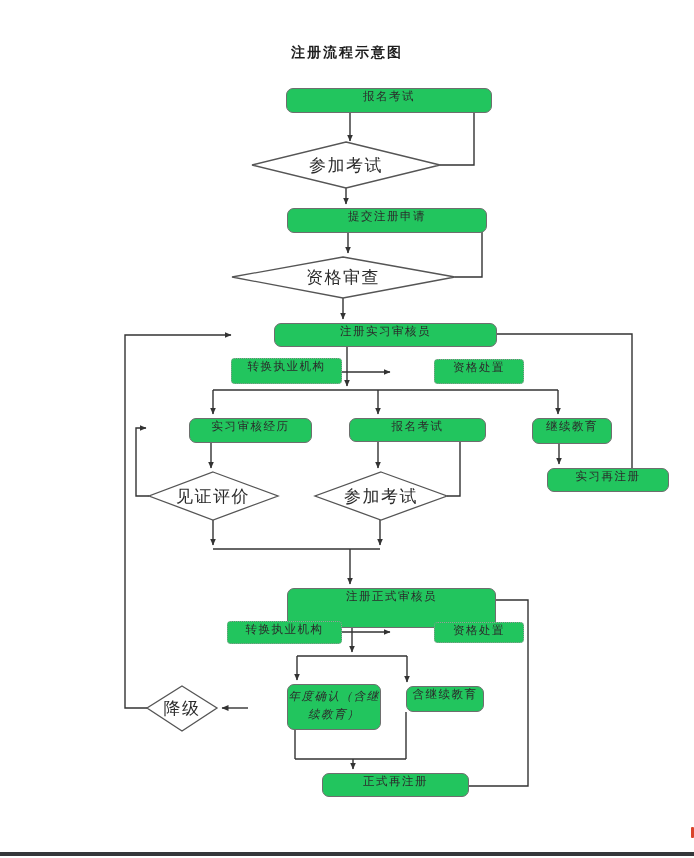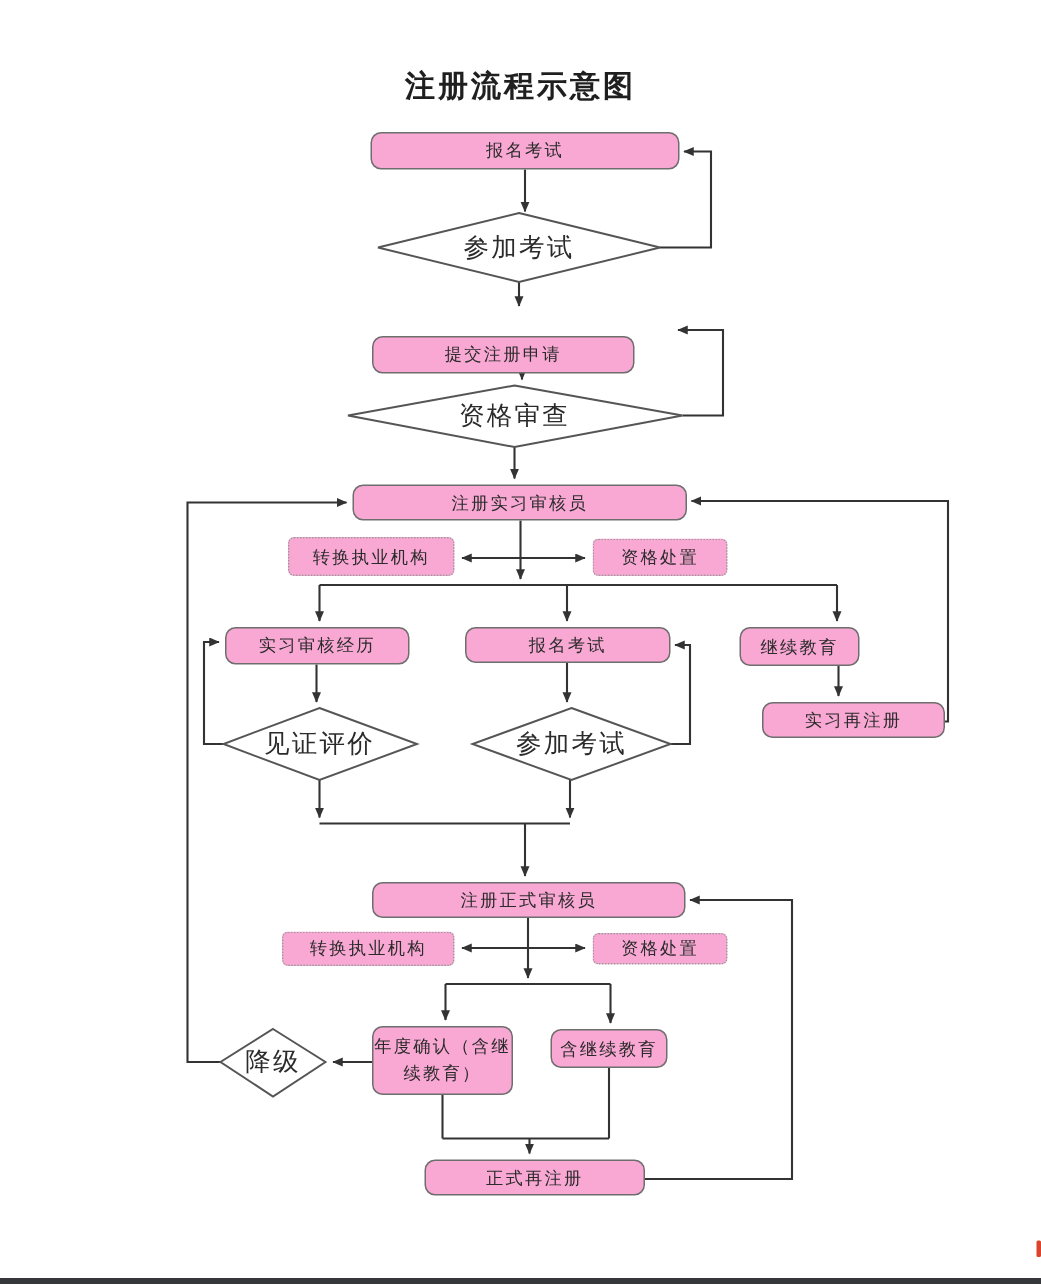--- a/index.html
+++ b/index.html
@@ -2,32 +2,32 @@
 <html><head>
 <meta charset="utf-8">
 <style>
   html,body{margin:0;padding:0;background:#fff;}
   .canvas{
     position:relative;width:694px;height:858px;background:#ffffff;
     font-family:"Liberation Sans",sans-serif;overflow:hidden;
   }
   .page-title{
     position:absolute;left:0;top:44px;width:694px;text-align:center;
-    font-size:20px;font-weight:bold;letter-spacing:2px;color:#1f1f1f;
+    font-size:14px;font-weight:bold;letter-spacing:2px;color:#1f1f1f;
   }
   svg.wires{position:absolute;left:0;top:0;z-index:1;}
   .node{
-    position:absolute;box-sizing:border-box;background:#f9a8d4;
+    position:absolute;box-sizing:border-box;background:#22c55e;
     border:1.4px solid #6e6e6e;border-radius:7px;
-    display:flex;align-items:center;justify-content:center;
+    display:flex;align-items:flex-start;justify-content:center;
     font-size:11.5px;letter-spacing:1.5px;color:#2b2b2b;
-    white-space:nowrap;z-index:2;
+    white-space:nowrap;z-index:2;margin-left:39px;
   }
   .node.dotted{border:1.3px dotted #999999;border-radius:4px;}
-  .node.wrap{white-space:normal;text-align:center;line-height:1.6;padding:2px 0;}
+  .node.wrap{white-space:normal;text-align:center;line-height:1.6;padding:2px 0;font-style:italic;}
   .dlabel{
     position:absolute;transform:translate(-50%,-50%);
     font-size:17px;letter-spacing:1.5px;color:#2b2b2b;
     white-space:nowrap;z-index:2;
   }
   .bottom-rule{position:absolute;left:0;top:852px;width:694px;height:4px;background:#35373a;}
   .red-mark{position:absolute;left:691px;top:827px;width:3px;height:11px;background:#d9442b;border-radius:1px;}
 </style>
 </head>
 <body>
@@ -98,21 +98,21 @@
       <polygon points="343,257 455,277 343,298 232,277"></polygon>
       <polygon points="213,472 278,496 213,520 149,496"></polygon>
       <polygon points="381,472 447,496 381,520 315,496"></polygon>
       <polygon points="182,686 217,708 182,731 147,708"></polygon>
     </g>
   </svg>
 
   <div class="node" style="left:247px;top:88px;width:206px;height:25px;">
     <span>报名考试</span>
   </div>
-  <div class="node" style="left:248px;top:224px;width:175px;height:25px;">
+  <div class="node" style="left:248px;top:208px;width:200px;height:25px;">
     <span>提交注册申请</span>
   </div>
   <div class="node" style="left:235px;top:323px;width:223px;height:24px;">
     <span>注册实习审核员</span>
   </div>
   <div class="node dotted" style="left:192px;top:358px;width:111px;height:26px;">
     <span>转换执业机构</span>
   </div>
   <div class="node dotted" style="left:395px;top:359px;width:90px;height:25px;">
     <span>资格处置</span>
@@ -122,21 +122,21 @@
   </div>
   <div class="node" style="left:310px;top:418px;width:137px;height:24px;">
     <span>报名考试</span>
   </div>
   <div class="node" style="left:493px;top:418px;width:80px;height:26px;">
     <span>继续教育</span>
   </div>
   <div class="node" style="left:508px;top:468px;width:122px;height:24px;">
     <span>实习再注册</span>
   </div>
-  <div class="node" style="left:248px;top:588px;width:209px;height:24px;">
+  <div class="node" style="left:248px;top:588px;width:209px;height:40px;">
     <span>注册正式审核员</span>
   </div>
   <div class="node dotted" style="left:188px;top:621px;width:115px;height:23px;">
     <span>转换执业机构</span>
   </div>
   <div class="node dotted" style="left:395px;top:622px;width:90px;height:21px;">
     <span>资格处置</span>
   </div>
   <div class="node wrap" style="left:248px;top:684px;width:94px;height:46px;">
     <span>年度确认（含继续教育）</span>

